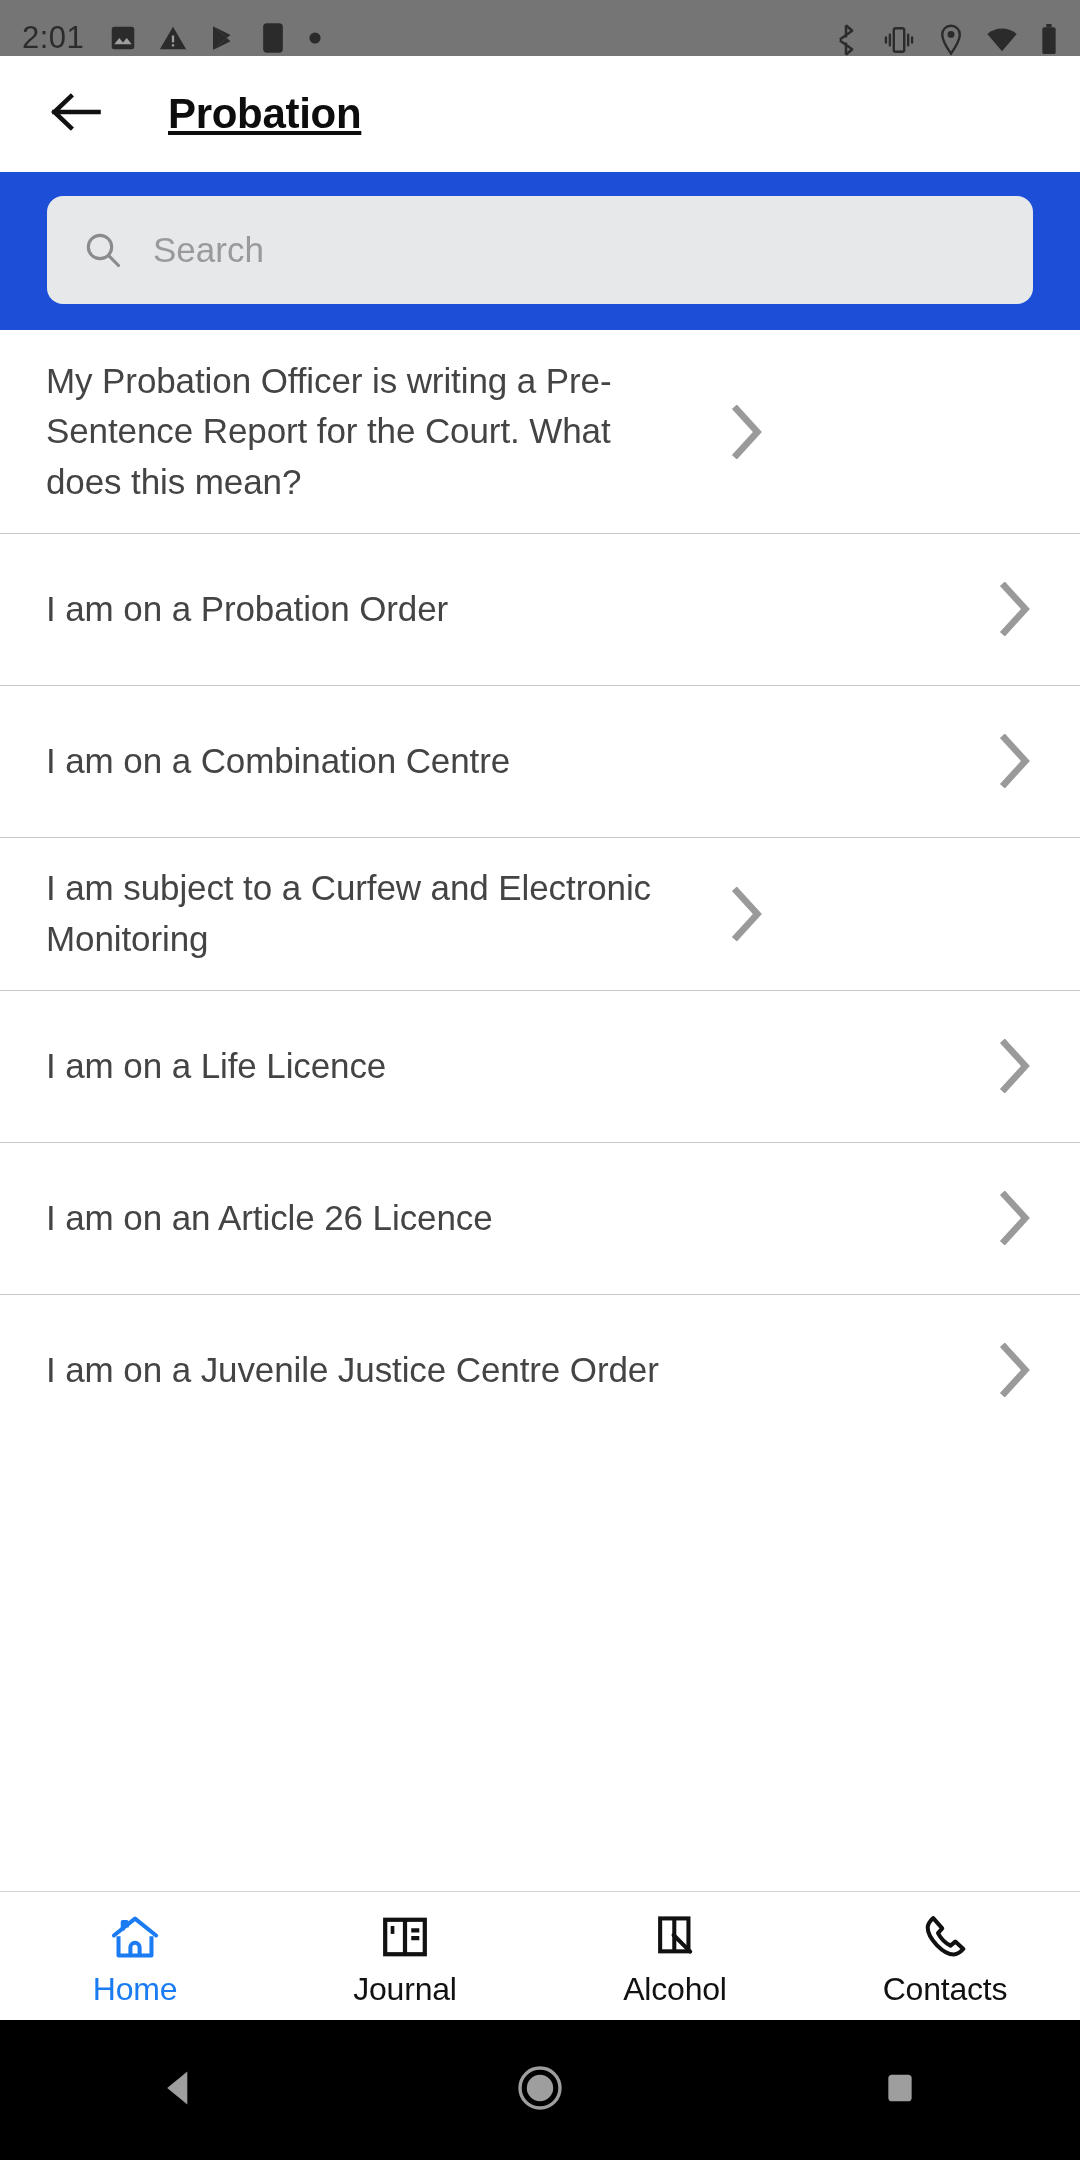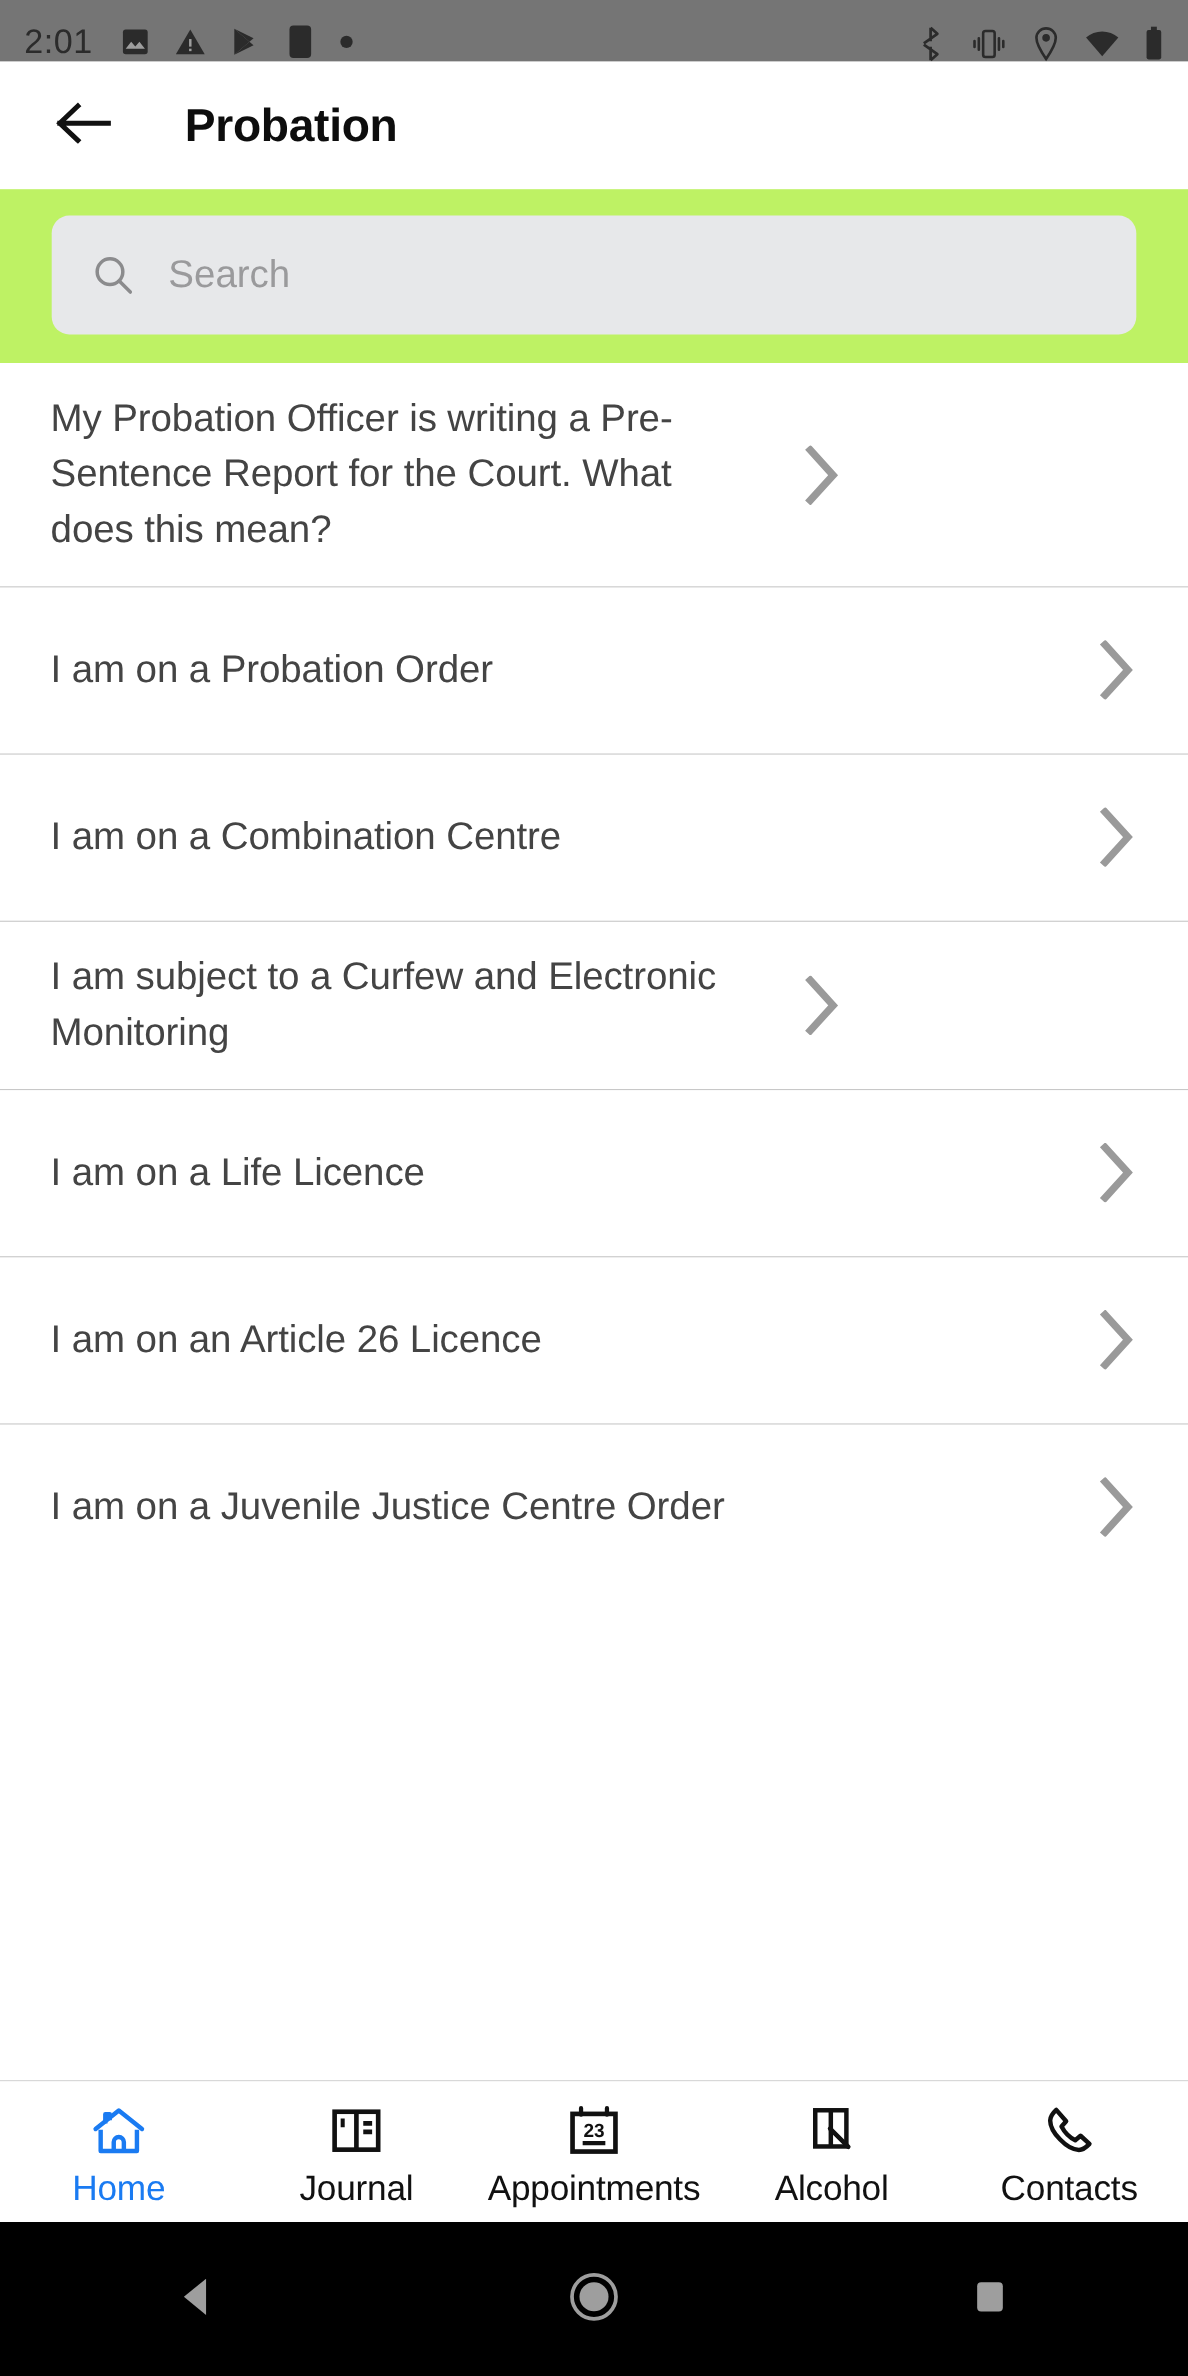--- a/index.html
+++ b/index.html
@@ -66,25 +66,26 @@
     justify-content: center;
     cursor: pointer;
     flex-shrink: 0;
   }
   .page-title {
     font-size: 42px;
     font-weight: bold;
     color: #0d0d0d;
     margin-left: 56px;
     letter-spacing: -0.3px;
+    text-decoration: underline;
   }
 
   
   .search-section {
-    background: #bef264;
+    background: #1d4ed8;
     padding: 24px 47px 26px 47px;
     box-sizing: border-box;
   }
   .search-box {
     background: #e7e8ea;
     border-radius: 16px;
     height: 108px;
     display: flex;
     align-items: center;
     padding: 0 36px;
@@ -391,31 +392,20 @@
       <svg width="48" height="44" viewBox="0 0 26 24">
           <rect x="2.2" y="2.6" width="21.6" height="18.8" stroke="#111111" stroke-width="2.3" fill="none"></rect>
           <path d="M13 2.6v18.8" stroke="#111111" stroke-width="2.3"></path>
           <path d="M6.2 6v4.3" stroke="#111111" stroke-width="2"></path>
           <path d="M16.4 8.4h4.4M16.4 12.6h4.4" stroke="#111111" stroke-width="2.3"></path>
         </svg>
     </span>
     <span class="nav-label">Journal</span>
   </div>
 
-  <div class="nav-item">
-    <span class="nav-icon">
-      <svg width="48" height="46" viewBox="0 0 26 25">
-          <path d="M6.6 1.4v3.2M19.4 1.4v3.2" stroke="#111111" stroke-width="2.1" stroke-linecap="round"></path>
-          <rect x="2.4" y="4.2" width="21.2" height="18.6" stroke="#111111" stroke-width="2.3" fill="none"></rect>
-          <text x="13" y="15.4" font-family="Liberation Sans, sans-serif" font-size="9.4" font-weight="bold" fill="#111111" text-anchor="middle">23</text>
-          <path d="M7.4 18.6h11.2" stroke="#111111" stroke-width="2.1"></path>
-        </svg>
-    </span>
-    <span class="nav-label">Appointments</span>
-  </div>
 
   <div class="nav-item">
     <span class="nav-icon">
       <svg width="46" height="46" viewBox="0 0 26 25">
           <rect x="4.6" y="2" width="16" height="18.6" stroke="#111111" stroke-width="2.3" fill="none"></rect>
           <path d="M12.6 2v18.6" stroke="#111111" stroke-width="2.3"></path>
           <path d="M12.2 11.4l9.4 9.4" stroke="#111111" stroke-width="2.3" stroke-linecap="round"></path>
         </svg>
     </span>
     <span class="nav-label">Alcohol</span>

